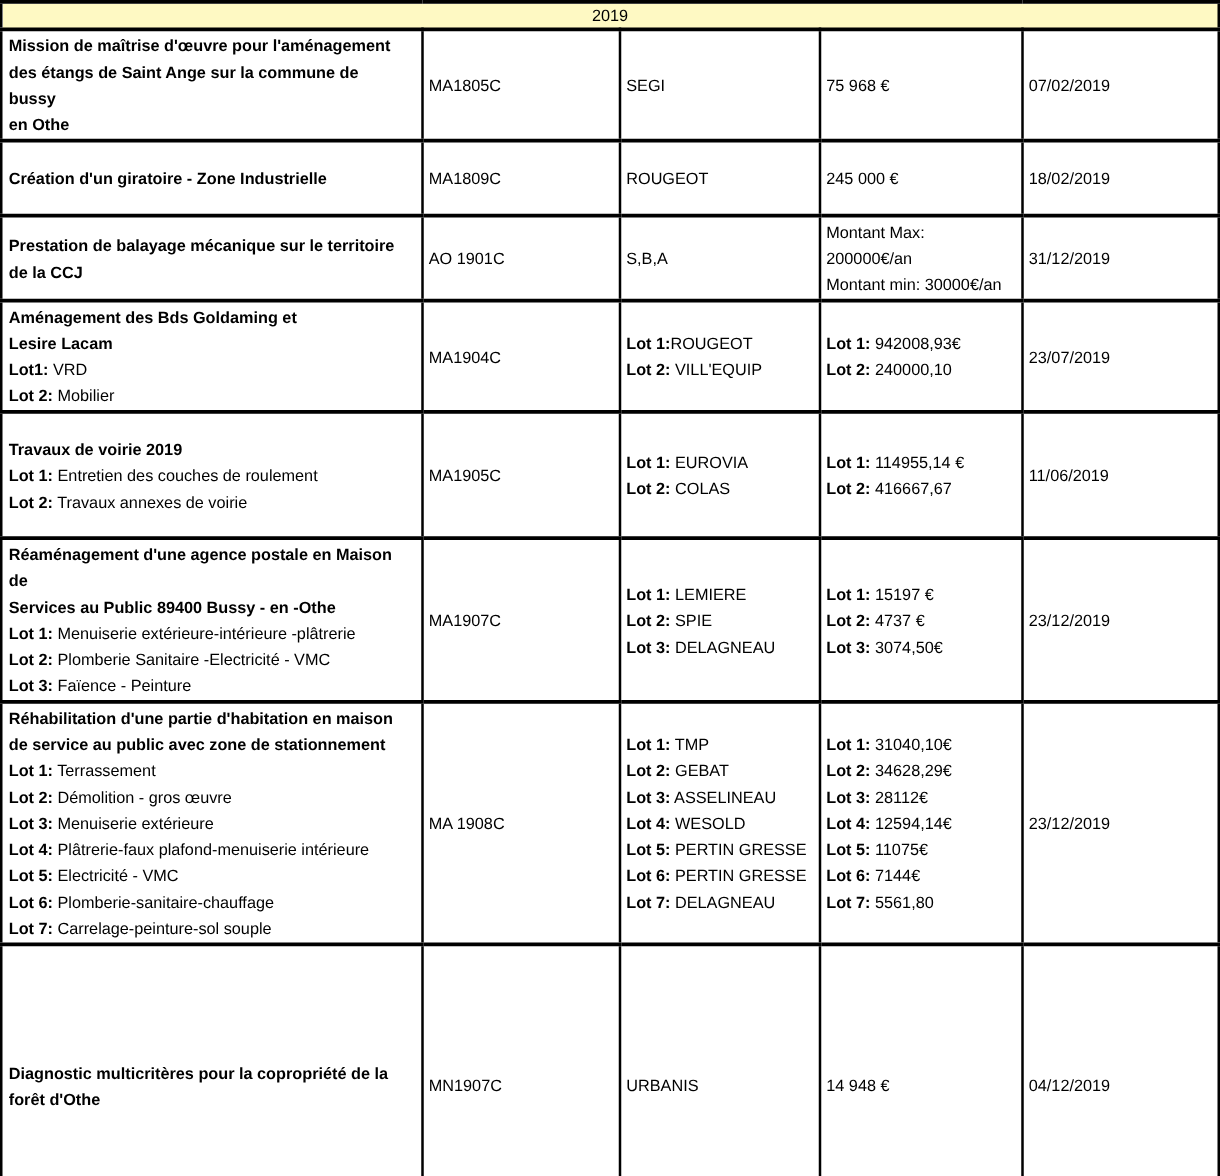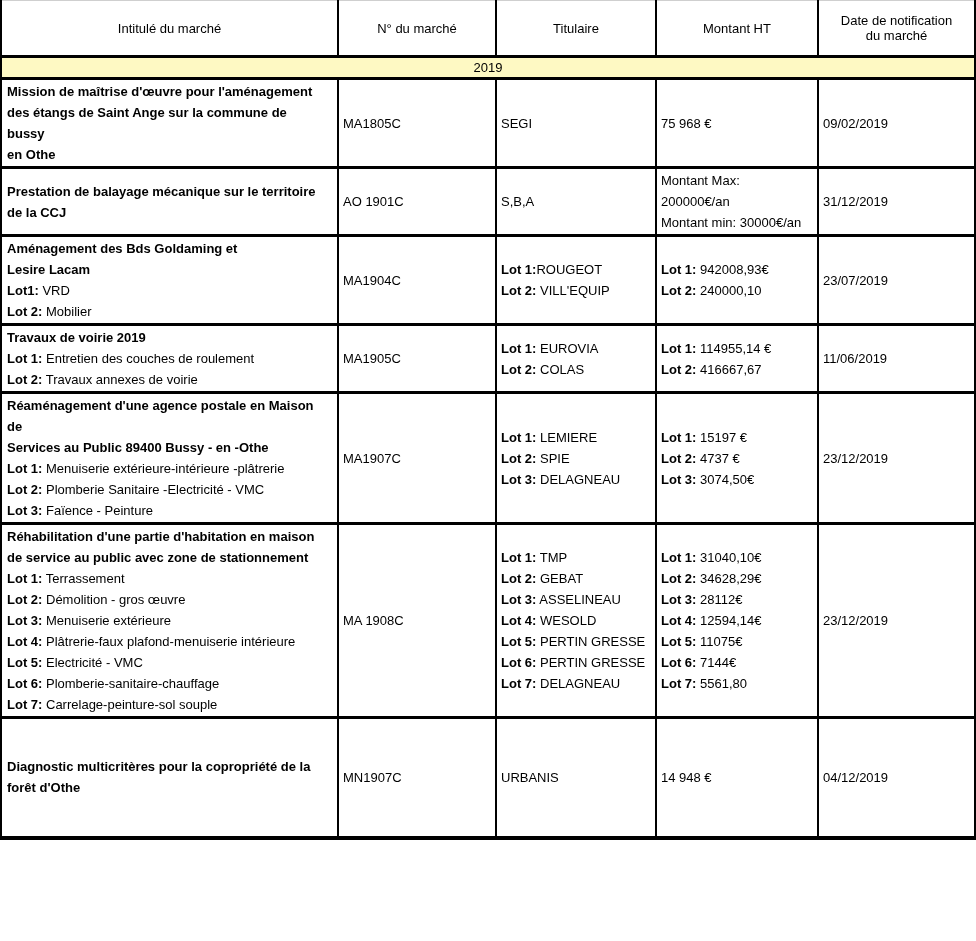--- a/index.html
+++ b/index.html
@@ -63,46 +63,52 @@
 <div class="sheet">
   <table>
     <colgroup>
       <col style="width:337px">
       <col style="width:158px">
       <col style="width:160px">
       <col style="width:162px">
       <col style="width:157px">
     </colgroup>
     <thead>
-      <tr class="header-row">
-        <th>Intitulé du marché</th>
-        <th>N° du marché</th>
-        <th>Titulaire</th>
-        <th>Montant HT</th>
-        <th class="h-date">Date de notification du marché</th>
-      </tr>
       <tr class="year-row">
         <td colspan="5" id="year-cell" style="background: #fef9c3;">2019</td>
       </tr>
     </thead>
     <tbody id="rows">
         <tr>
           <td class="cell-intitule left">
             <div class="line"><b>Mission de maîtrise d'œuvre pour l'aménagement</b></div>
             <div class="line"><b>des étangs de Saint Ange sur la commune de bussy</b></div>
             <div class="line"><b>en Othe</b></div>
           </td>
           <td class="cell-numero center">MA1805C</td>
           <td class="cell-titulaire center">
             <div class="line"><span>SEGI</span></div>
           </td>
           <td class="cell-montant center">
             <div class="line"><span>75 968 €</span></div>
           </td>
-          <td class="cell-date center">09/02/2019</td>
+          <td class="cell-date center">07/02/2019</td>
+        </tr>
+        <tr>
+          <td class="cell-intitule left">
+            <div class="line"><b>Création d'un giratoire - Zone Industrielle</b></div>
+          </td>
+          <td class="cell-numero center">MA1809C</td>
+          <td class="cell-titulaire center">
+            <div class="line"><span>ROUGEOT</span></div>
+          </td>
+          <td class="cell-montant center">
+            <div class="line"><span>245 000 €</span></div>
+          </td>
+          <td class="cell-date center">18/02/2019</td>
         </tr>
         <tr>
           <td class="cell-intitule left">
             <div class="line"><b>Prestation de balayage mécanique sur le territoire</b></div>
             <div class="line"><b>de la CCJ</b></div>
           </td>
           <td class="cell-numero center">AO 1901C</td>
           <td class="cell-titulaire center">
             <div class="line"><span>S,B,A</span></div>
           </td>

